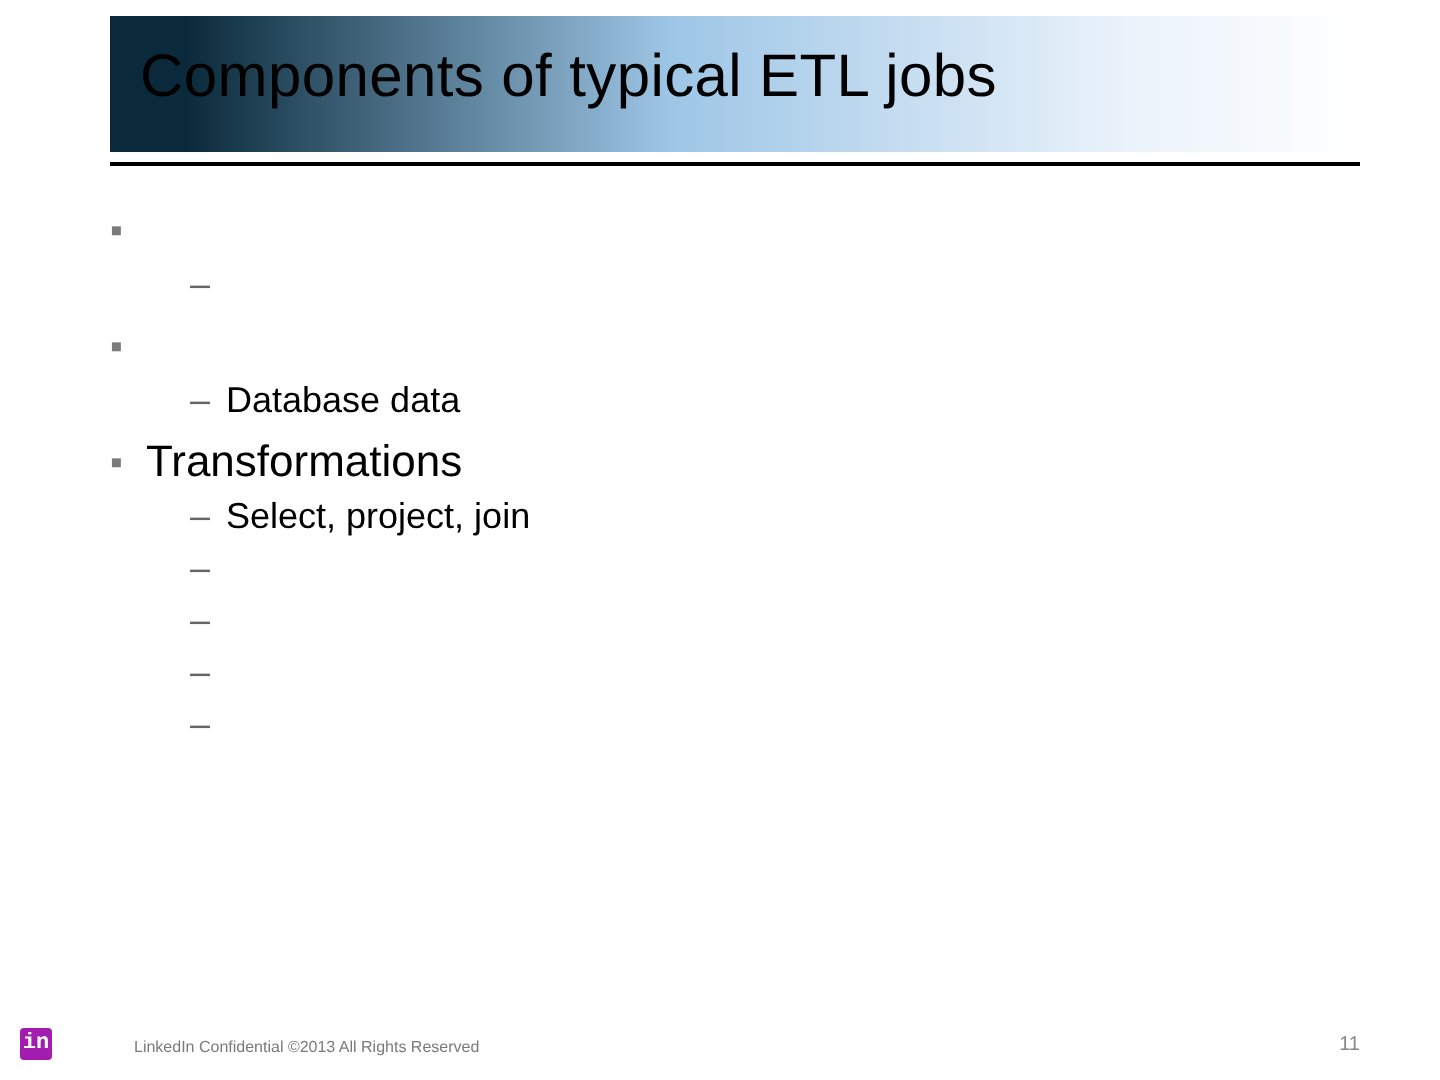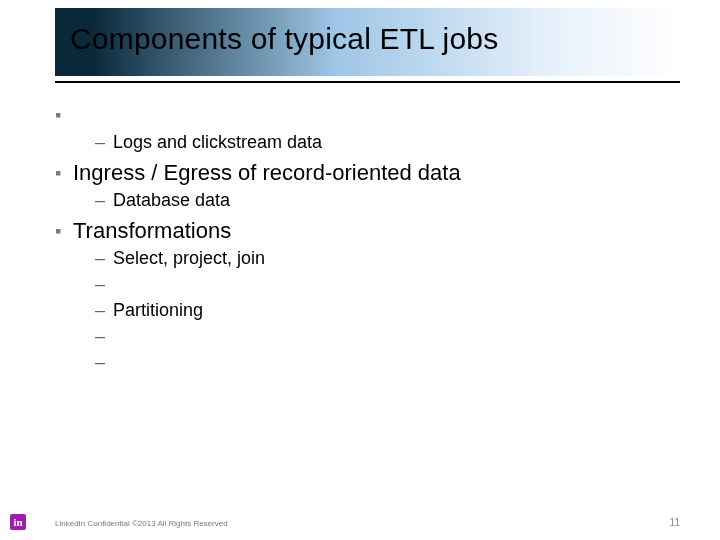--- a/index.html
+++ b/index.html
@@ -80,79 +80,76 @@
   .l2 .text { line-height: 23px; }
   .footer {
     position: absolute;
     left: 55px;
     right: 40px;
     bottom: 10px;
     height: 20px;
     font-size: 8px;
     color: #7a7a7a;
   }
-  .footer .copy { position: absolute; left: 0; bottom: 2px; }
+  .footer .copy { position: absolute; left: 12px; bottom: 2px; }
   .footer .pagenum { position: absolute; right: 0; bottom: 2px; font-size: 10px; color: #888; }
   .logo {
     position: absolute;
     left: 10px;
     bottom: 10px;
     width: 16px;
     height: 16px;
     background: #a21caf;
     border-radius: 2px;
     color: #fff;
     font-size: 11px;
     font-weight: bold;
-    font-family: Liberation Serif, serif;
+    font-family: Liberation Mono, monospace;
     text-align: center;
     line-height: 16px;
   }
 </style>
 </head>
 <body>
 
 <div class="slide">
   <div class="title-band"></div>
   <div class="title-text">Components of typical ETL jobs</div>
   <div class="divider"></div>
 
   <div class="body">
 
     <div class="l1">
       <span class="bullet">▪</span>
     </div>
     <div class="l2">
       <span class="dash">–</span>
-      <span class="text">Logs and clickstream data</span>
     </div>
 
     <div class="l1">
       <span class="bullet">▪</span>
-      <span class="text">Ingress / Egress of record-oriented data</span>
     </div>
     <div class="l2">
       <span class="dash">–</span>
       <span class="text">Database data</span>
     </div>
 
     <div class="l1">
       <span class="bullet">▪</span>
       <span class="text">Transformations</span>
     </div>
     <div class="l2">
       <span class="dash">–</span>
       <span class="text">Select, project, join</span>
     </div>
     <div class="l2">
       <span class="dash">–</span>
     </div>
     <div class="l2">
       <span class="dash">–</span>
-      <span class="text">Partitioning</span>
     </div>
     <div class="l2">
       <span class="dash">–</span>
     </div>
     <div class="l2">
       <span class="dash">–</span>
     </div>
 
   </div>
 

